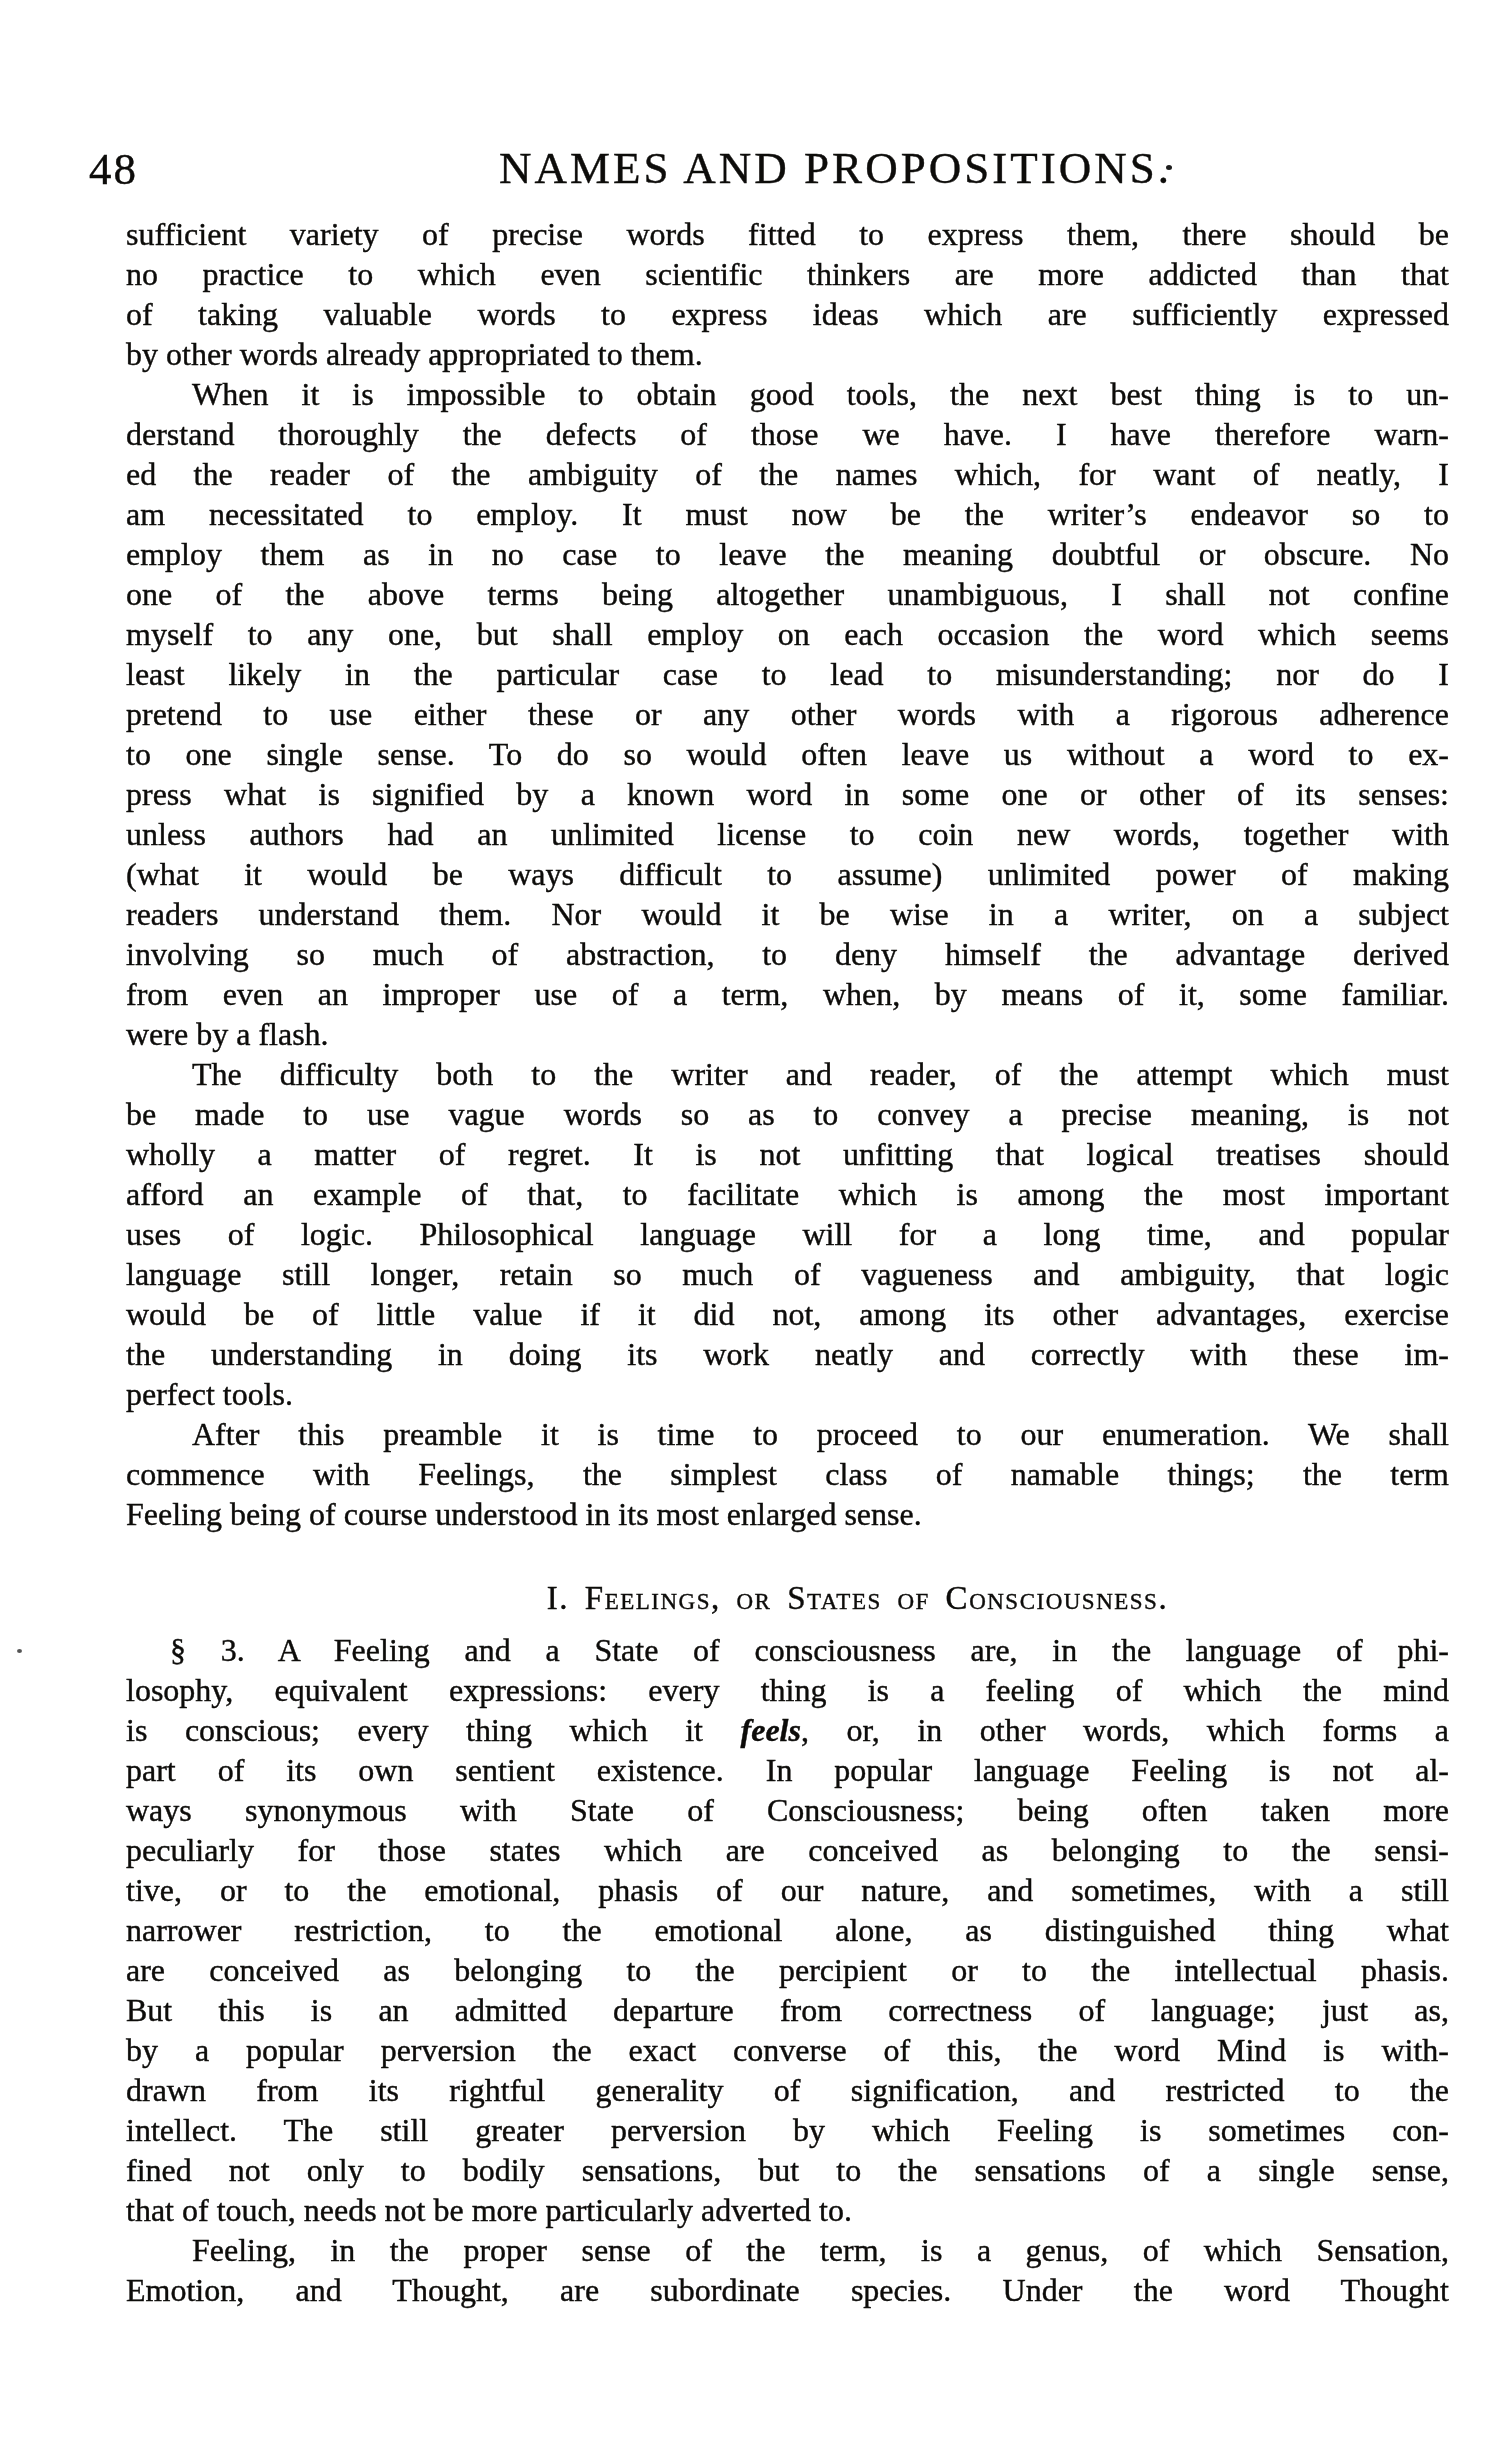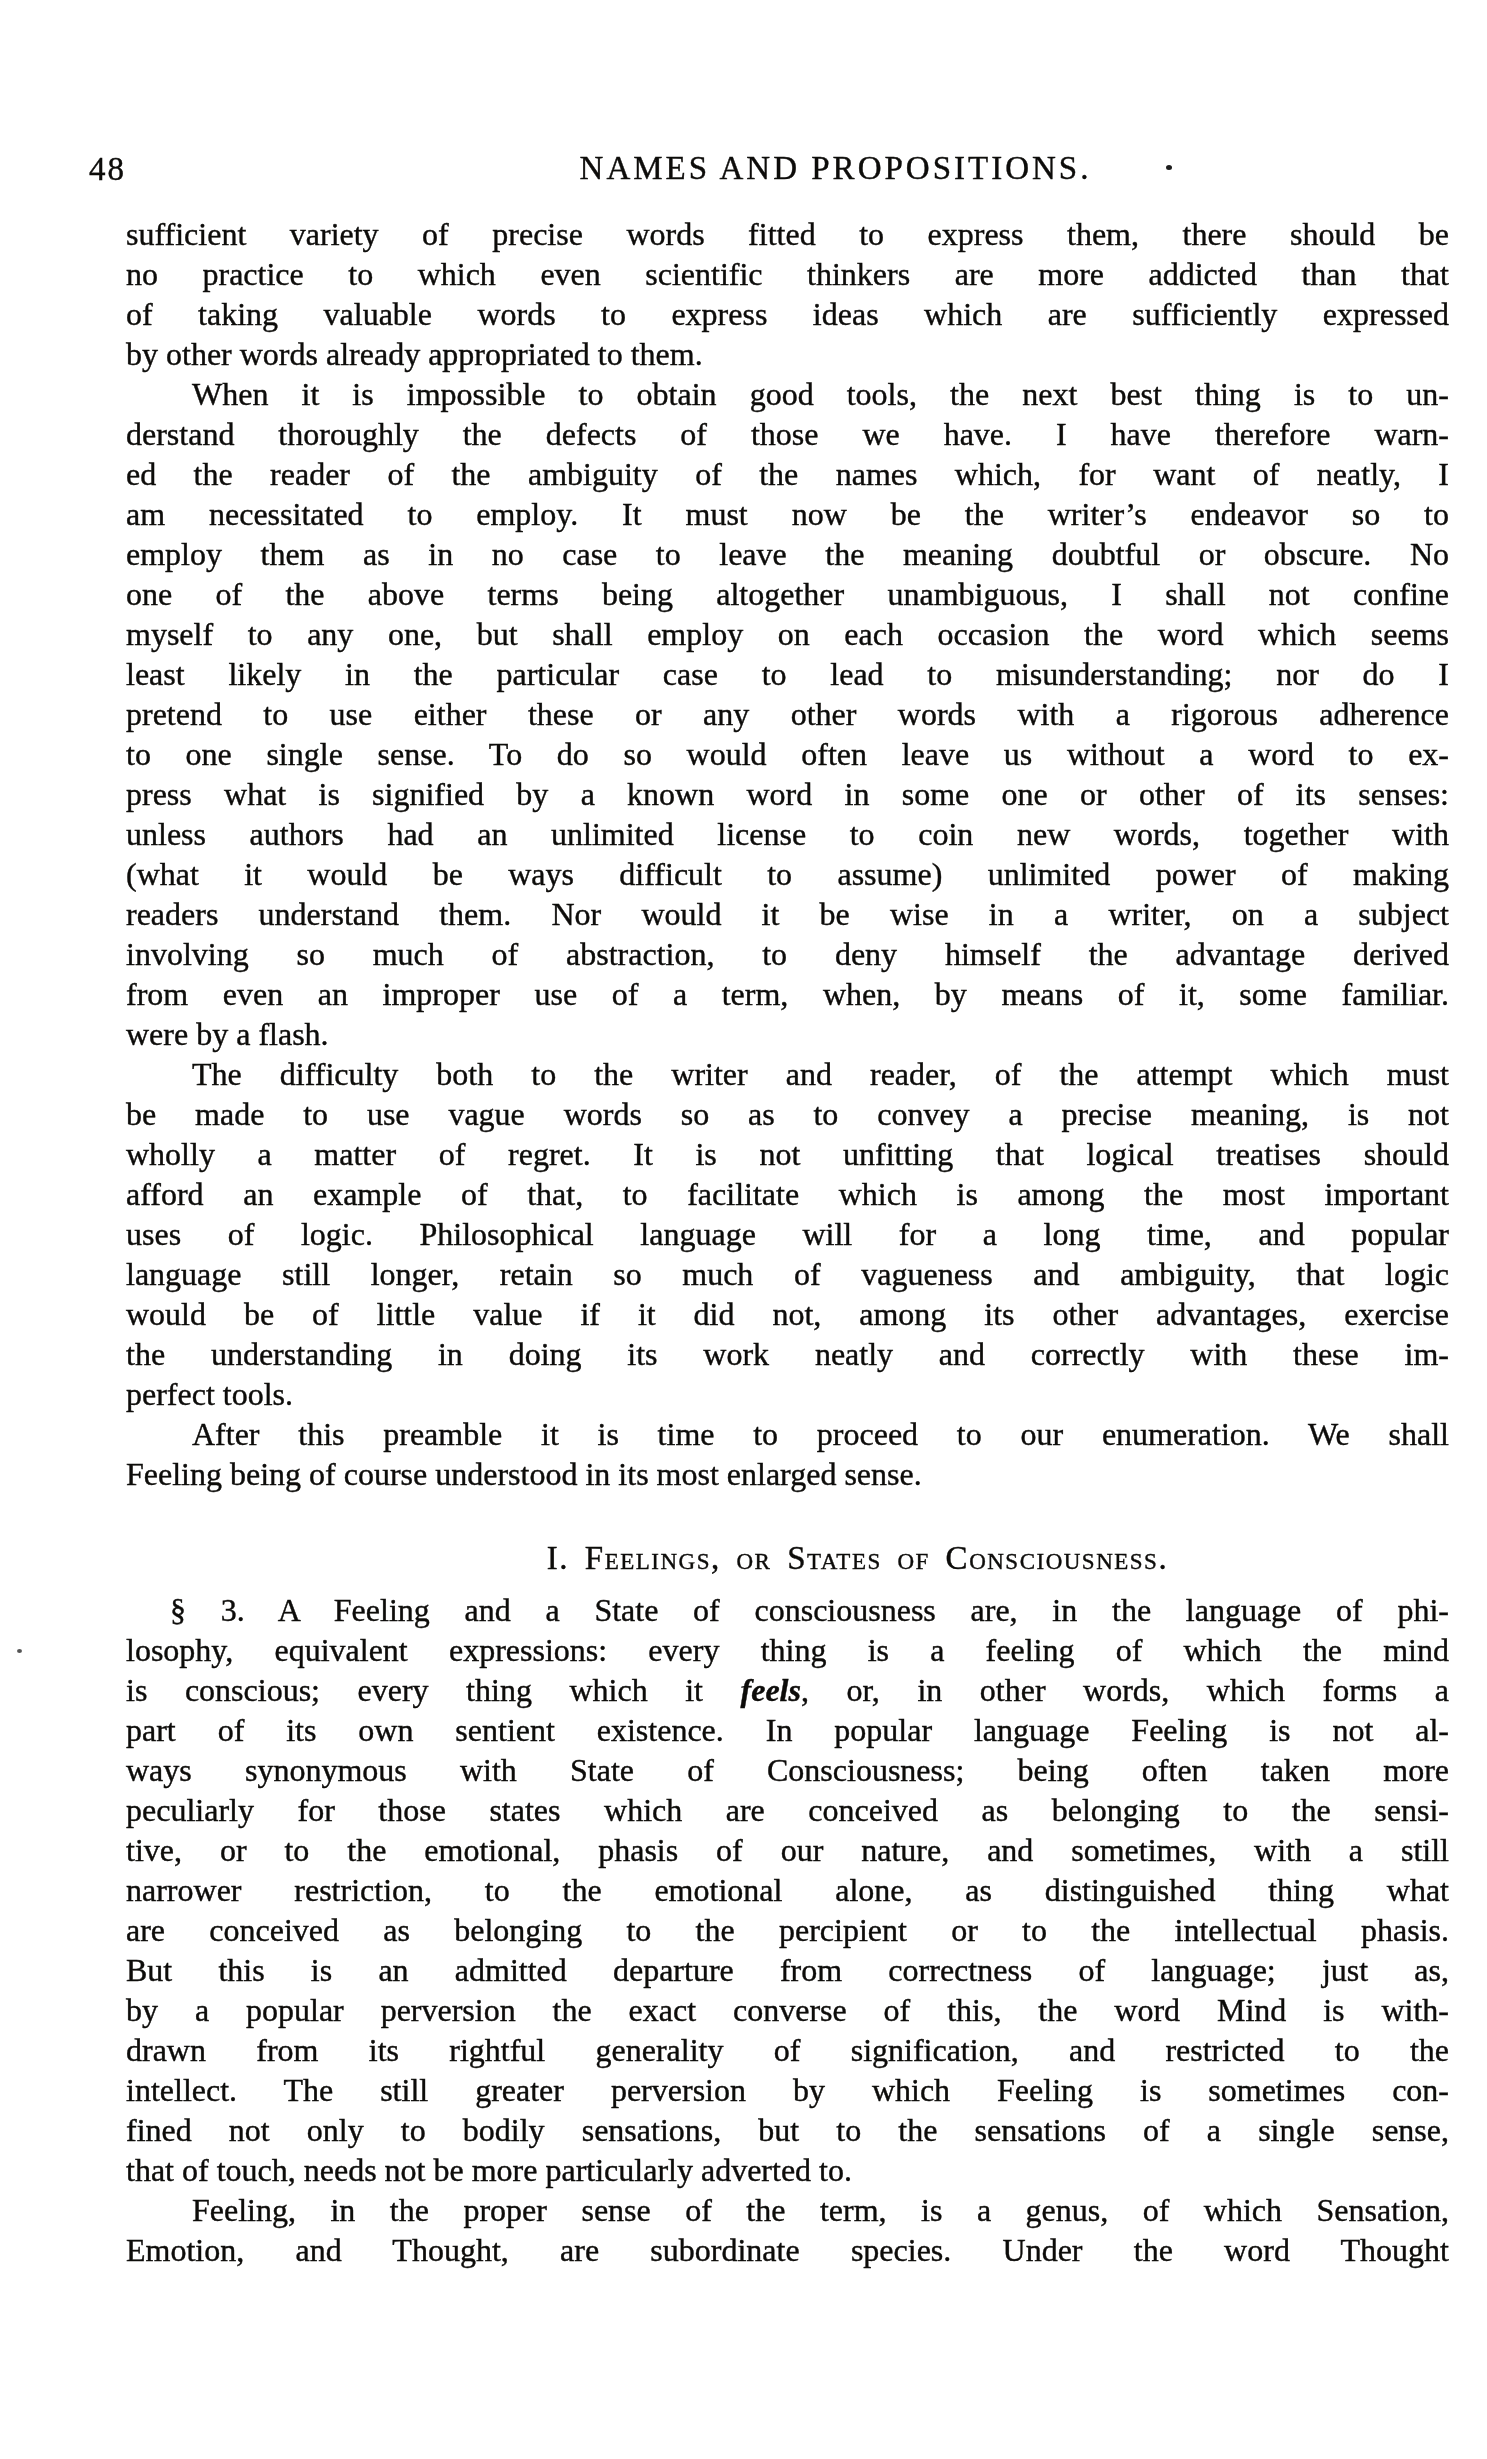--- a/index.html
+++ b/index.html
@@ -13,21 +13,21 @@
     font-family: "Liberation Serif", "DejaVu Serif", serif;
     -webkit-text-stroke: 0.4px #0d0c0a;
     overflow: hidden;
   }
   .running-header {
     position: absolute;
     top: 148px;
     left: 126px;
     width: 1323px;
     height: 44px;
-    font-size: 33px;
+    font-size: 45px;
     line-height: 40px;
   }
   .page-num {
     position: absolute;
     left: -37px;
     top: 1px;
     letter-spacing: 2px;
   }
   .head-title {
     position: absolute;
@@ -114,20 +114,21 @@
       <div class="line indent">The difficulty both to the writer and reader, of the attempt which must</div>
       <div class="line">be made to use vague words so as to convey a precise meaning, is not</div>
       <div class="line">wholly a matter of regret. It is not unfitting that logical treatises should</div>
       <div class="line">afford an example of that, to facilitate which is among the most important</div>
       <div class="line">uses of logic. Philosophical language will for a long time, and popular</div>
       <div class="line">language still longer, retain so much of vagueness and ambiguity, that logic</div>
       <div class="line">would be of little value if it did not, among its other advantages, exercise</div>
       <div class="line">the understanding in doing its work neatly and correctly with these im-</div>
       <div class="line end">perfect tools.</div>
       <div class="line indent">After this preamble it is time to proceed to our enumeration. We shall</div>
+      <div class="line">commence with Feelings, the simplest class of namable things; the term</div>
       <div class="line end">Feeling being of course understood in its most enlarged sense.</div>
       <h2 class="section-heading">I. Feelings, or States of Consciousness.</h2>
       <div class="line indent-sm">§ 3. A Feeling and a State of consciousness are, in the language of phi-</div>
       <div class="line">losophy, equivalent expressions: every thing is a feeling of which the mind</div>
       <div class="line"><span>is conscious; every thing which it </span><em>feels</em><span>, or, in other words, which forms a</span></div>
       <div class="line">part of its own sentient existence. In popular language Feeling is not al-</div>
       <div class="line">ways synonymous with State of Consciousness; being often taken more</div>
       <div class="line">peculiarly for those states which are conceived as belonging to the sensi-</div>
       <div class="line">tive, or to the emotional, phasis of our nature, and sometimes, with a still</div>
       <div class="line">narrower restriction, to the emotional alone, as distinguished thing what</div>

